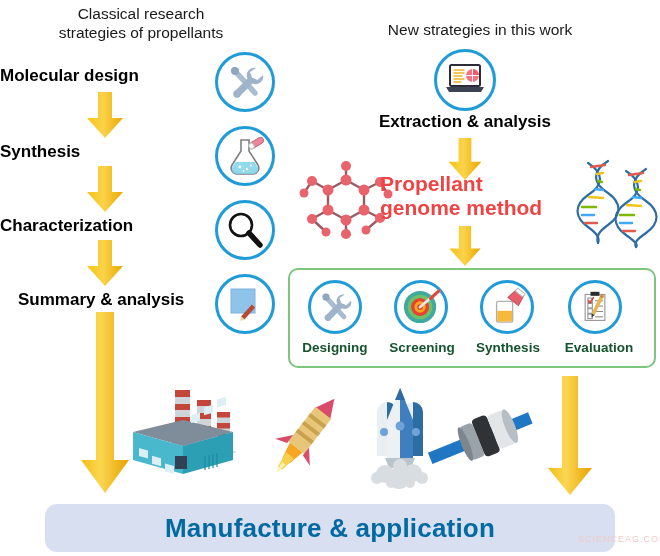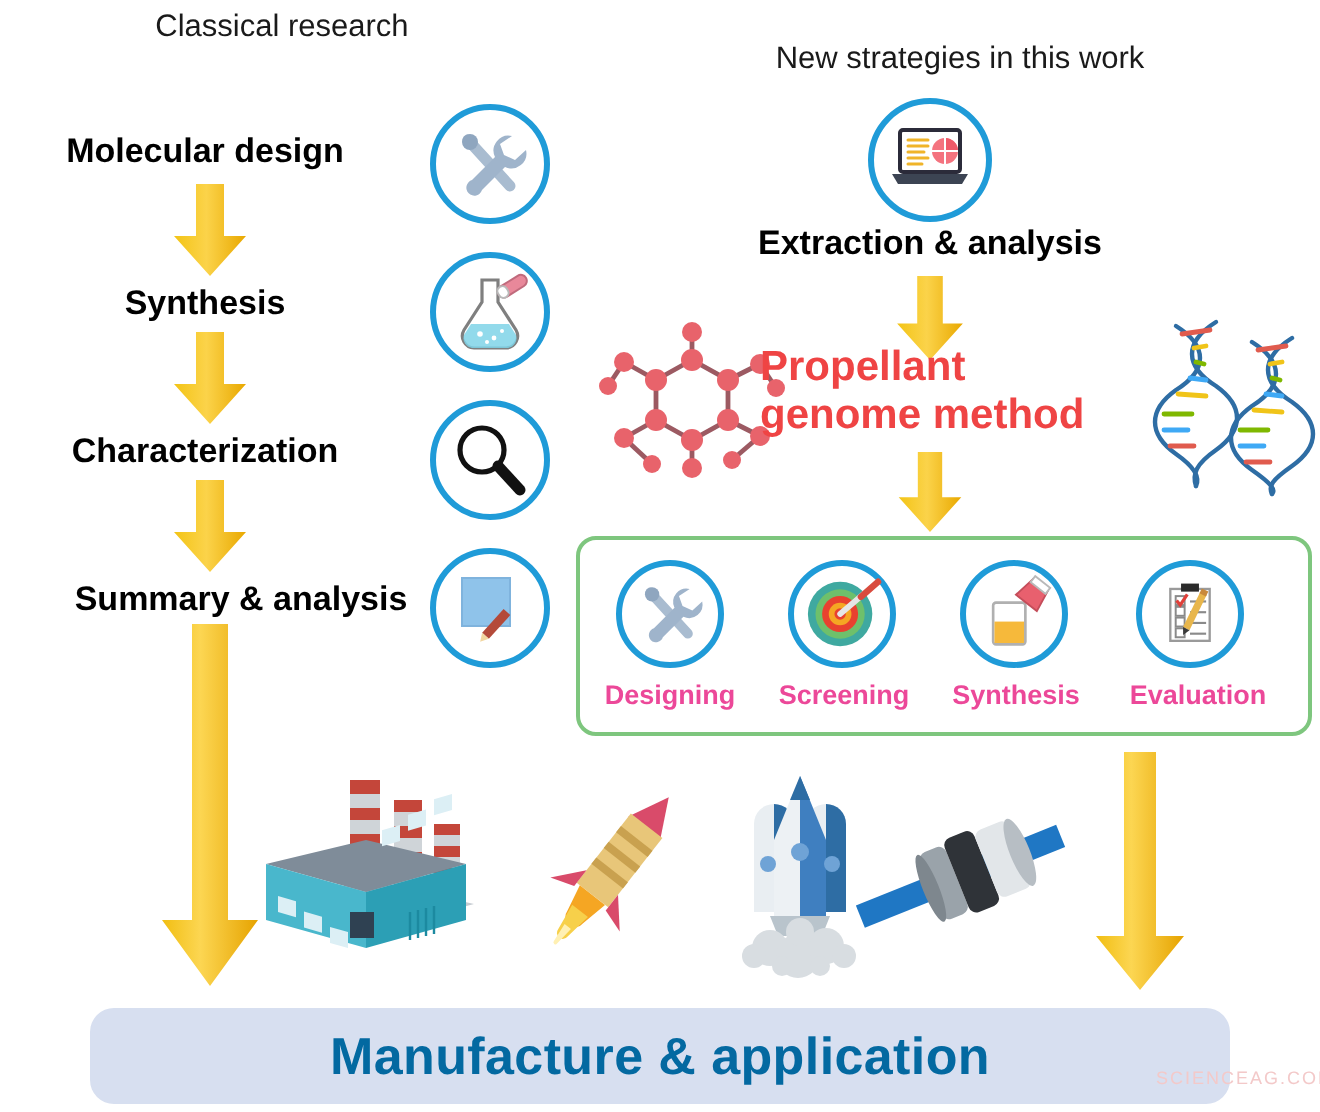--- a/index.html
+++ b/index.html
@@ -3,24 +3,24 @@
 <meta charset="utf-8">
 <style>
   html,body{margin:0;padding:0;background:#ffffff;}
   body{width:660px;height:556px;position:relative;overflow:hidden;
        font-family:"Liberation Sans","DejaVu Sans",sans-serif;color:#111;}
   .stage{position:absolute;left:0;top:0;width:660px;height:454px;}
   .abs{position:absolute;}
 
   
   .col-title{font-size:15.5px;line-height:19px;text-align:center;color:#1a1a1a;font-weight:400;}
-  .step-label{font-size:17px;font-weight:bold;color:#000;white-space:nowrap;text-align:center;}
+  .step-label{font-size:17px;font-weight:bold;color:#000;white-space:nowrap;text-align:left;}
   .step-label.ctr{text-align:center;}
   .pg-title{font-size:21px;font-weight:bold;color:#ef4444;line-height:24px;text-align:left;white-space:nowrap;}
-  .box-label{font-size:13.5px;font-weight:bold;color:#ec4899;text-align:center;white-space:nowrap;}
+  .box-label{font-size:13.5px;font-weight:bold;color:#14532d;text-align:center;white-space:nowrap;}
 
   
   .circ{border-radius:50%;border:3px solid #1f9bd8;background:#fff;
         display:flex;align-items:center;justify-content:center;box-sizing:border-box;}
 
   
   .greenbox{border:2px solid #7ec67e;border-radius:10px;background:#ffffff;box-sizing:border-box;}
 
   
   .banner{background:#d7dff0;border-radius:12px;display:flex;align-items:center;justify-content:center;}
@@ -29,20 +29,21 @@
   .watermark{font-size:9px;color:#f3c9c9;letter-spacing:1px;font-family:"Liberation Sans",sans-serif;}
   svg{display:block;overflow:visible;}
 </style>
 </head>
 <body>
 
 <div class="stage">
 
   <div class="abs col-title" style="left:16px;top:4px;width:250px;">
     <div>Classical research</div>
+    <div>strategies of propellants</div>
   </div>
 
   <div class="abs col-title" style="left:350px;top:20px;width:260px;">New strategies in this work</div>
 
   <div class="abs step-label" style="left:0px;top:66px;width:205px;">Molecular design</div>
   <div class="abs step-label" style="left:0px;top:142px;width:205px;">Synthesis</div>
   <div class="abs step-label" style="left:0px;top:216px;width:205px;">Characterization</div>
   <div class="abs step-label" style="left:0px;top:290px;width:205px;padding-left:18px;">Summary &amp; analysis</div>
 
   <div class="abs" style="left:86px;top:92px;">

